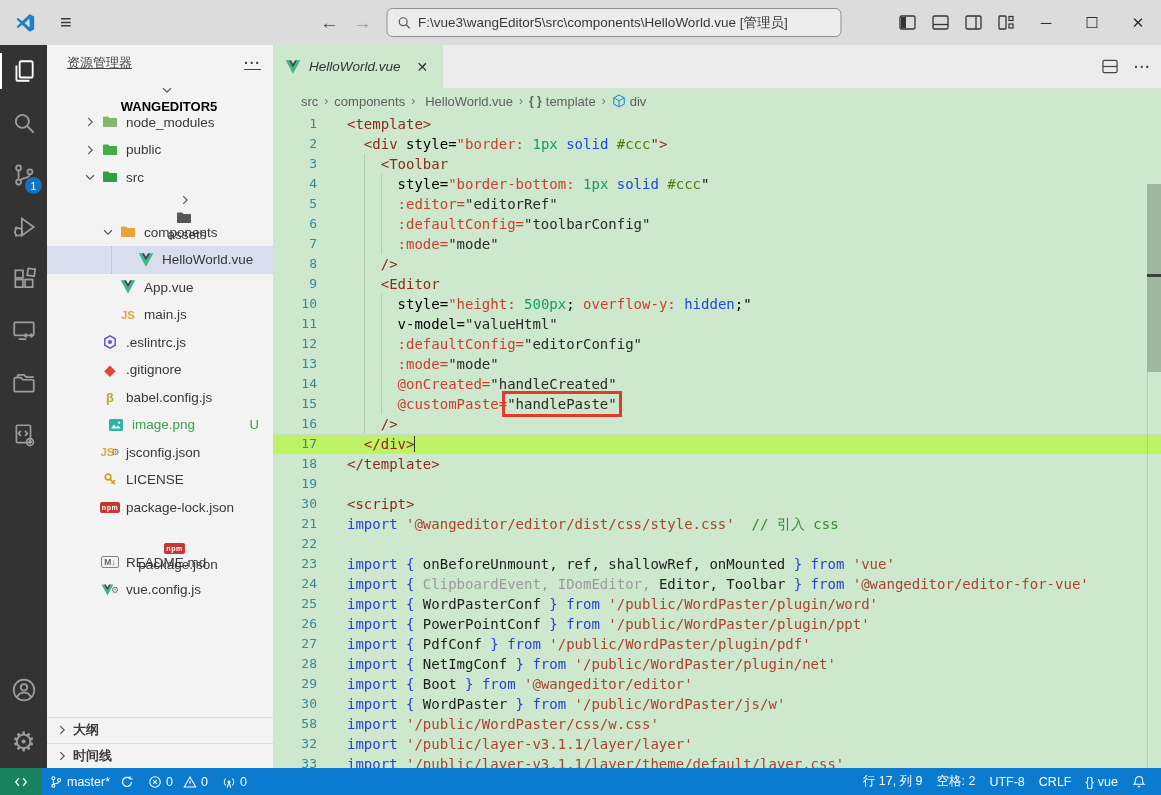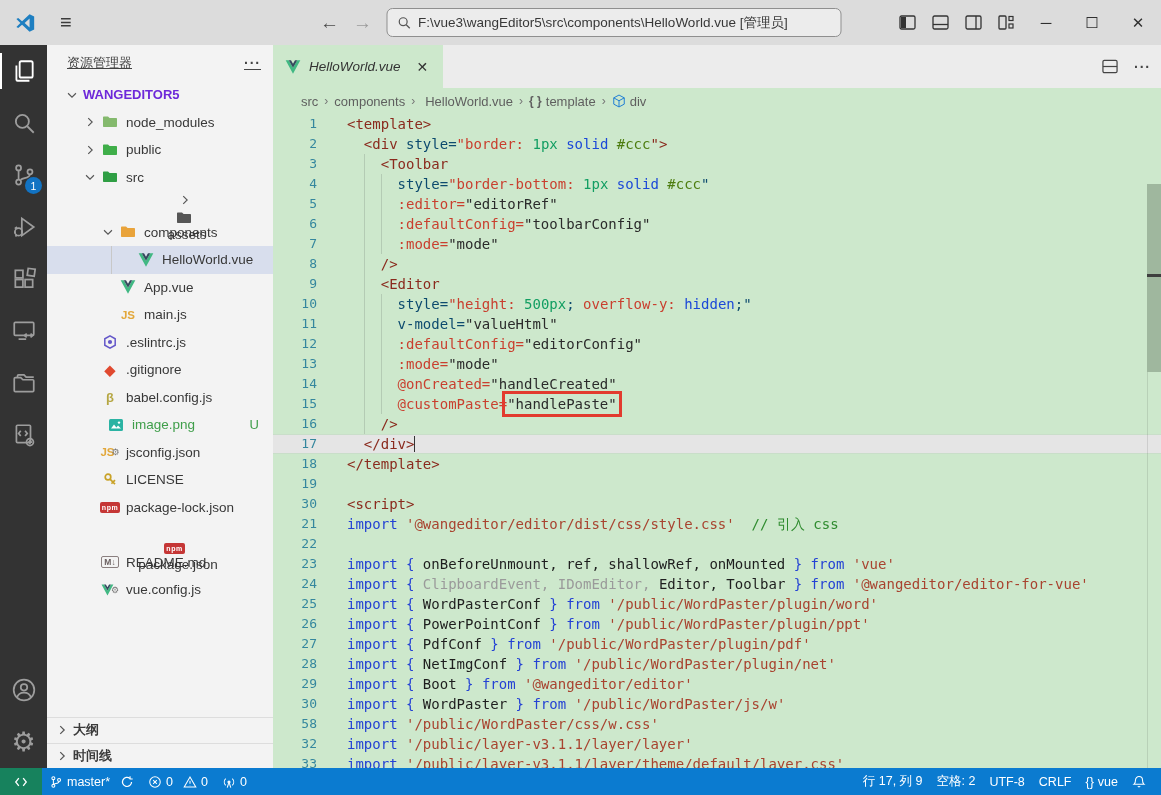--- a/index.html
+++ b/index.html
@@ -36,21 +36,21 @@
   .sb-head { height:36px; flex:0 0 36px; display:flex; align-items:center; padding:0 12px 0 20px; color:#424242; font-size:13px;text-decoration:underline; }
   .sb-head .dots { margin-left:auto; letter-spacing:1px; color:#424242; font-weight:bold; font-size:14px; }
   .tree { flex:0 0 auto; }
   .trow { height:27.5px; display:flex; align-items:center; font-size:13.5px; color:#383838; white-space:nowrap; position:relative; cursor:pointer; }
   .trow.sel { background:#d8deed; }
   .trow .chev { width:18px; height:16px; flex:0 0 18px; display:flex; align-items:center; color:#555; }
   .trow .chev svg { width:14px; height:14px; }
   .trow .spacer { width:18px; flex:0 0 18px; }
   .trow .ficon { width:18px; height:16px; flex:0 0 18px; margin-right:7px; display:flex; align-items:center; justify-content:center; }
   .trow .ficon svg { width:16px; height:16px; }
-  .trow.root { font-weight:bold; font-size:13px; color:#6d28d9; }
+  .trow.root { font-weight:bold; font-size:13px; color:#000000;flex-direction:column; }
   .trow .ubadge { margin-left:auto; margin-right:14px; color:#3f9e4a; font-size:13px; }
   .trow .iguide { position:absolute; left:64px; top:0; bottom:0; width:1px; background:#c8c8c8; }
   .fic { font-weight:bold; font-size:10.5px; font-style:normal; }
   .fic.js { color:#e2a73a; font-size:11.5px; }
   .fic.npm { background:#c53635; color:#fff; font-size:7px; padding:2px 2px; border-radius:2px; letter-spacing:.5px; }
   .fic.md { border:1.5px solid #8a7f7f; color:#6b6060; font-size:8.5px; padding:0 2px; border-radius:2px; }
   .fic.babel { color:#b5a642; font-size:13px; }
   .fic.git { color:#e0492f; font-size:14px; }
   .gearlet { font-style:normal; font-size:9px; color:#777; margin-left:-3px; vertical-align:-3px; }
   .sb-sections { margin-top:auto; }
@@ -67,25 +67,25 @@
   .ed-actions { position:absolute; right:10px; top:0; height:43px; display:flex; align-items:center; gap:16px; color:#444; }
   .ed-actions .dots { font-weight:bold; letter-spacing:1px; font-size:14px; }
   .breadcrumb { height:26px; flex:0 0 26px; display:flex; align-items:center; padding-left:28px; gap:6px; font-size:13px; color:#5f5f5f; background:#cde8cc; white-space:nowrap; }
   .breadcrumb .sep { color:#777; font-size:12px; }
   .breadcrumb .bc-item { display:flex; align-items:center; gap:4px; }
   .breadcrumb svg.bcic { width:14px; height:14px; }
   .bc-braces { color:#5f5f5f; font-weight:bold; font-size:12px; }
 
   .code { flex:1; min-height:0; overflow:hidden; position:relative; font-family:"DejaVu Sans Mono","Liberation Mono",monospace; font-size:14px; line-height:20px; }
   .crow { display:flex; height:20px; white-space:pre; }
-  .crow.cur { background:#e5e5e5; box-shadow:inset 0 1px 0 #c9dec9, inset 0 -1px 0 #c9dec9; }
+  .crow.cur { background:#bef264; box-shadow:inset 0 1px 0 #c9dec9, inset 0 -1px 0 #c9dec9; }
   .lnum { width:44px; flex:0 0 44px; text-align:right; color:#35879e; font-size:13px; }
   .ltext { position:relative; display:block; padding-left:30px; flex:1; }
   .guide { position:absolute; top:0; bottom:0; width:1px; background:#b4cbb4; }
-  .tag{color:#8a2a1d} .attr{color:#0c4a6e} .dir{color:#c93f2e} .prop{color:#c93f2e}
+  .tag{color:#8a2a1d} .attr{color:#000000} .dir{color:#c93f2e} .prop{color:#c93f2e}
   .num{color:#129e62} .val{color:#1b48d8} .hex{color:#4d7c0f} .str{color:#2b2b2b}
   .kw{color:#2442d4} .br{color:#2442d4} .id{color:#1e1e1e} .gr{color:#9a9a9a}
   .pa{color:#a8432f} .cm{color:#2e8b2e} .pl{color:#333}
   .boxed { outline:3px solid #e23b2e; outline-offset:2px; }
   .cursor-caret { display:inline-block; width:1px; height:16px; background:#333; vertical-align:-3px; }
 
   .scroll-thumb { position:absolute; right:0; top:70px; width:14px; height:188px; background:rgba(90,110,90,.40); }
   .scroll-marker { position:absolute; right:0; top:160px; width:14px; height:3px; background:#3e3e3e; }
   .scroll-gutterline { position:absolute; right:13px; top:258px; bottom:0; width:1px; background:rgba(0,0,0,.10); }
 

